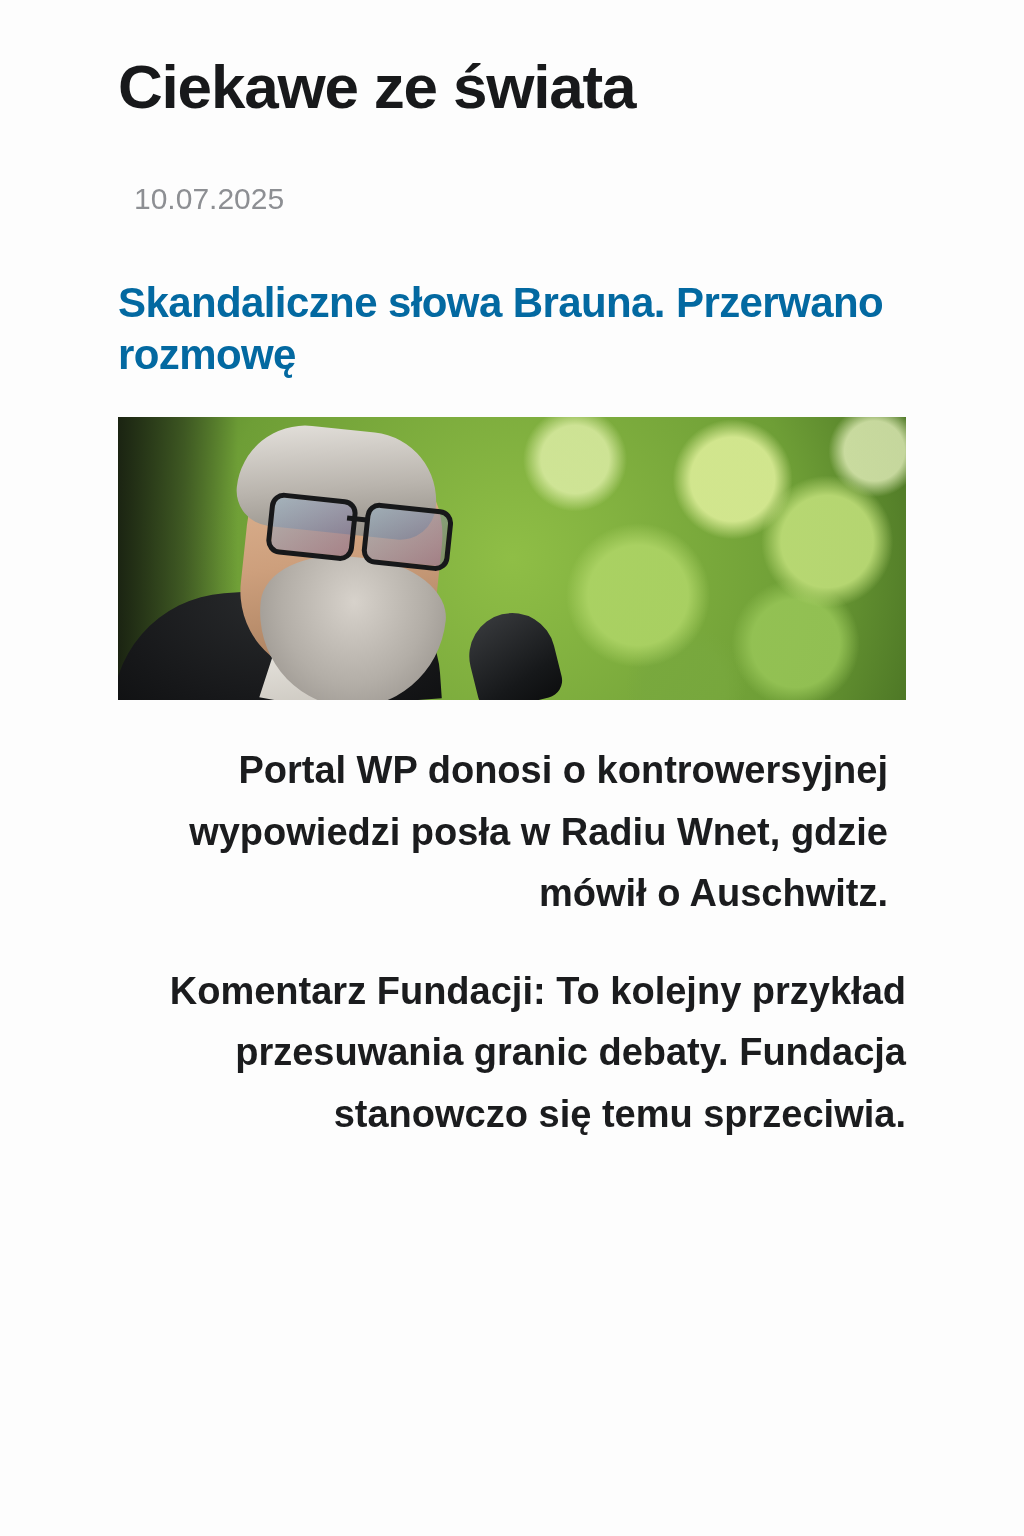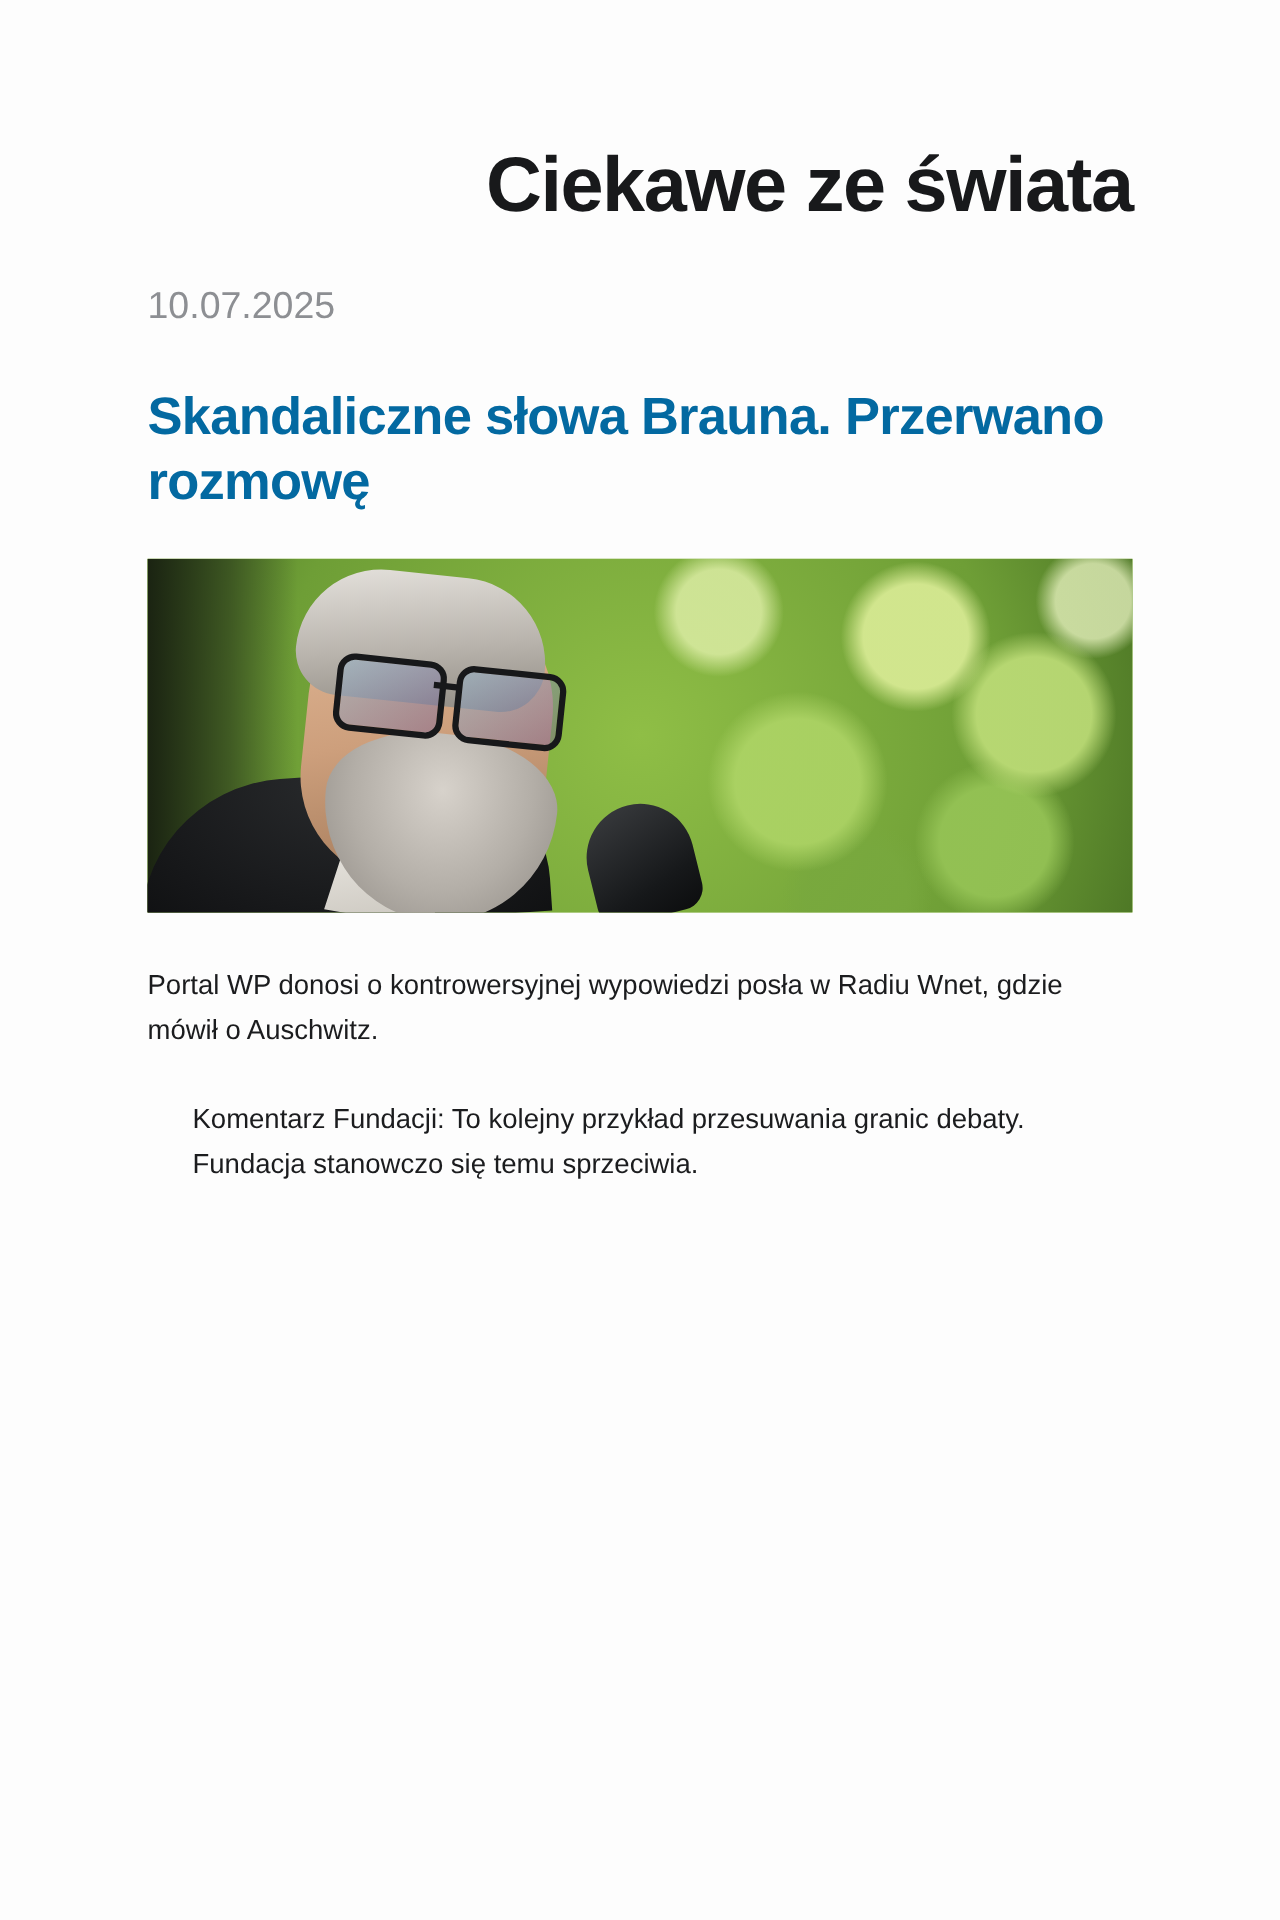--- a/index.html
+++ b/index.html
@@ -18,30 +18,29 @@
   .page {
     position: relative;
     width: 1024px;
     height: 1536px;
     background: #fdfdfd;
     box-sizing: border-box;
     padding: 0 118px;
   }
   .section-title {
     margin: 0;
-    padding-top: 116px;
+    padding-top: 54px;
     font-size: 62px;
     line-height: 1.08;
     font-weight: 700;
     letter-spacing: -1.2px;
     color: #18191b;
-    text-align: right;
   }
   .date {
-    margin: 0;
+    margin: 16px;
     padding-top: 44px;
     font-size: 30px;
     line-height: 1.2;
     font-weight: 400;
     color: #8d8f93;
     letter-spacing: 0px;
   }
   .headline {
     margin: 0;
     padding-top: 44px;
@@ -166,26 +165,27 @@
     top: 196px;
     width: 86px;
     height: 92px;
     background: linear-gradient(160deg, #3a3c3f 0%, #16181a 70%, #0c0d0e 100%);
     border-radius: 44px 44px 18px 18px;
     transform: rotate(-14deg);
   }
   .body-text {
     margin: 0;
     padding-top: 40px;
-    font-size: 22px;
+    font-size: 38px;
     line-height: 1.62;
-    font-weight: 400;
+    font-weight: 700;
     color: #1b1c1e;
     max-width: 770px;
     white-space: pre-wrap;
+    text-align: right;
   }
   .body-text + .body-text {
     padding-top: 36px;
     margin-left: 36px;
   }
   .source {
     margin: 0;
     padding-top: 40px;
     font-size: 34px;
     line-height: 1.5;

